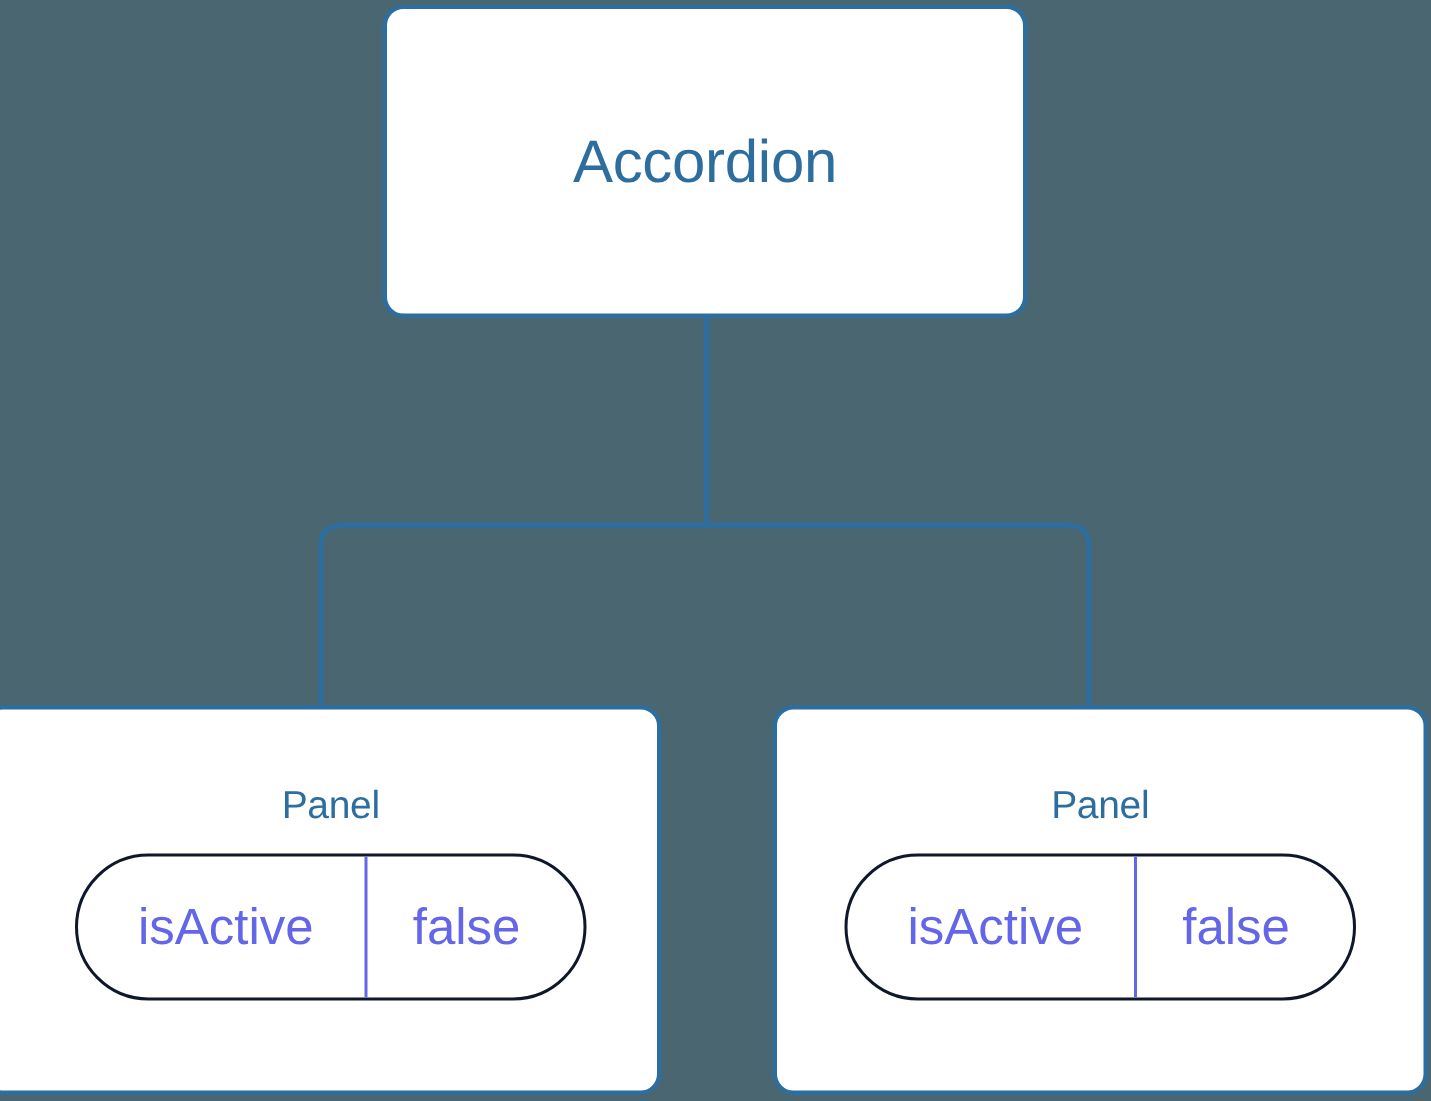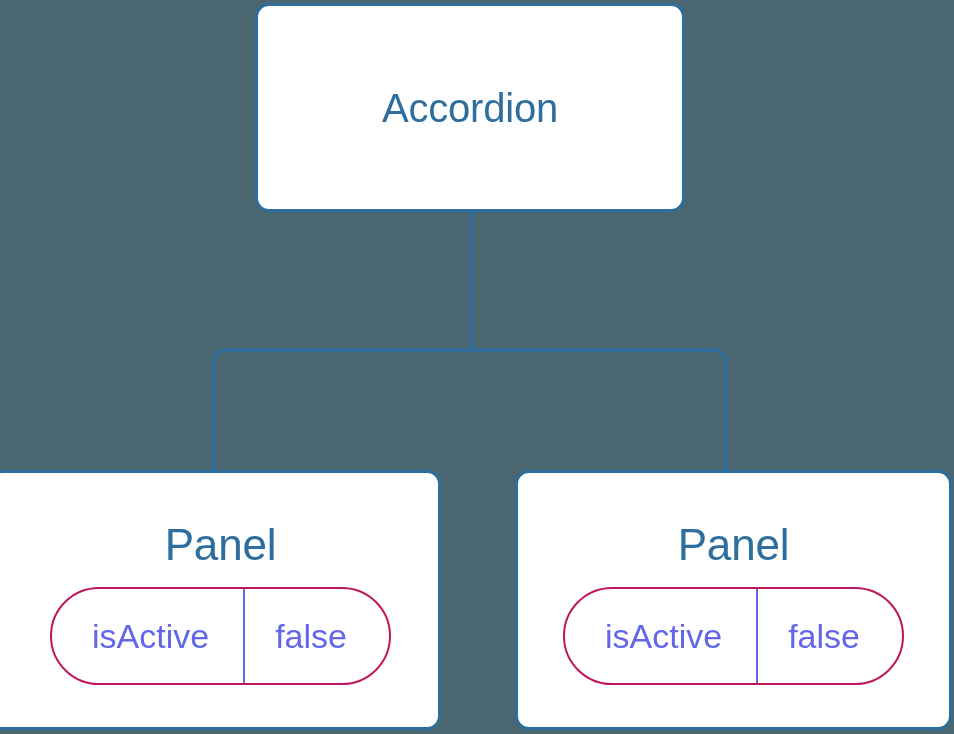--- a/index.html
+++ b/index.html
@@ -77,21 +77,21 @@
     line-height: 1;
     white-space: nowrap;
   }
 
   .node-root .node-title {
     font-size: 40px;
   }
 
   .node-child-left .node-title,
   .node-child-right .node-title {
-    font-size: 44px;
+    font-size: 26px;
     margin-top: 50px;
   }
 
   
   .node-child-left .child-inner {
     width: 441px;
     margin-left: 12px;
     display: flex;
     flex-direction: column;
     align-items: center;
@@ -101,21 +101,21 @@
     display: flex;
     flex-direction: column;
     align-items: center;
   }
 
   
   .state-pill {
     margin-top: 20px;
     display: flex;
     align-items: stretch;
-    border: 2px solid #be185d;
+    border: 2px solid #0f172a;
     border-radius: 999px;
     height: 98px;
     box-sizing: border-box;
     background: #ffffff;
     overflow: hidden;
   }
 
   .pill-key,
   .pill-val {
     display: flex;

